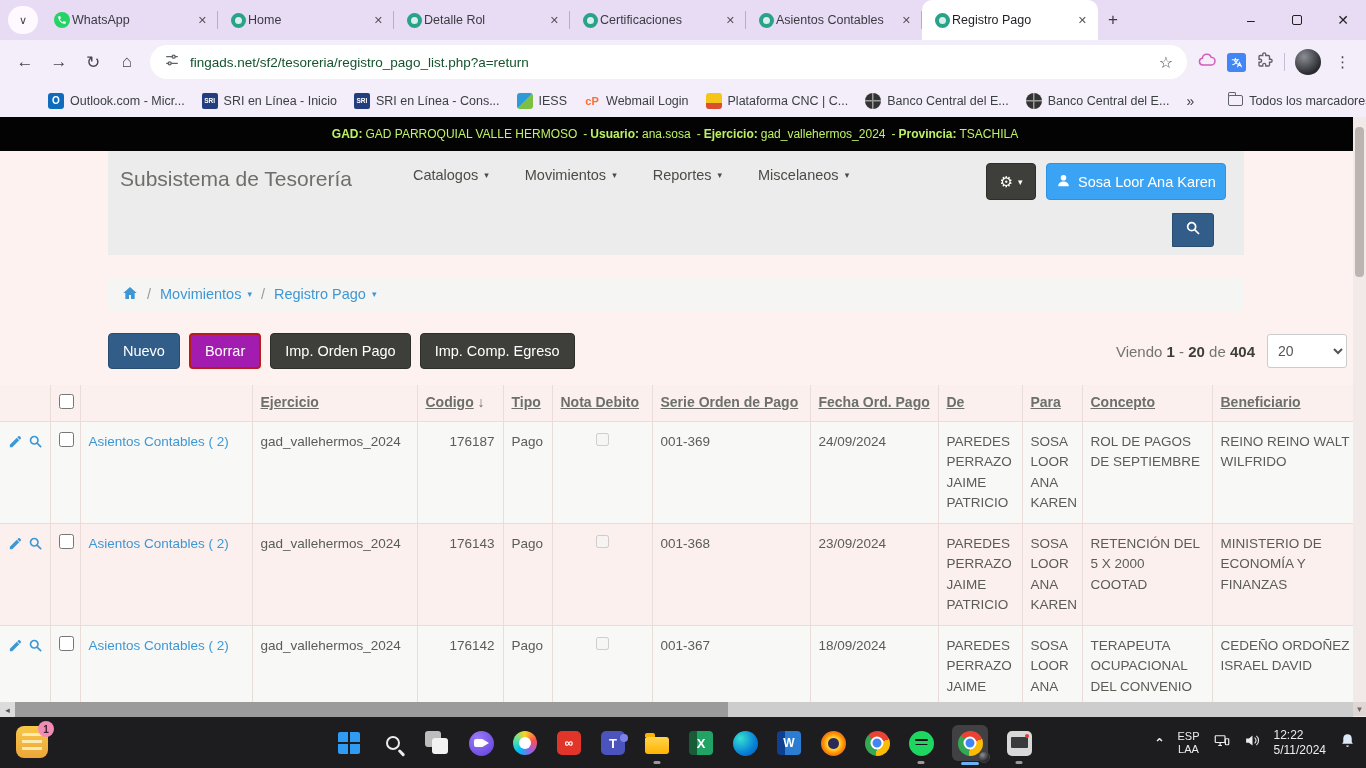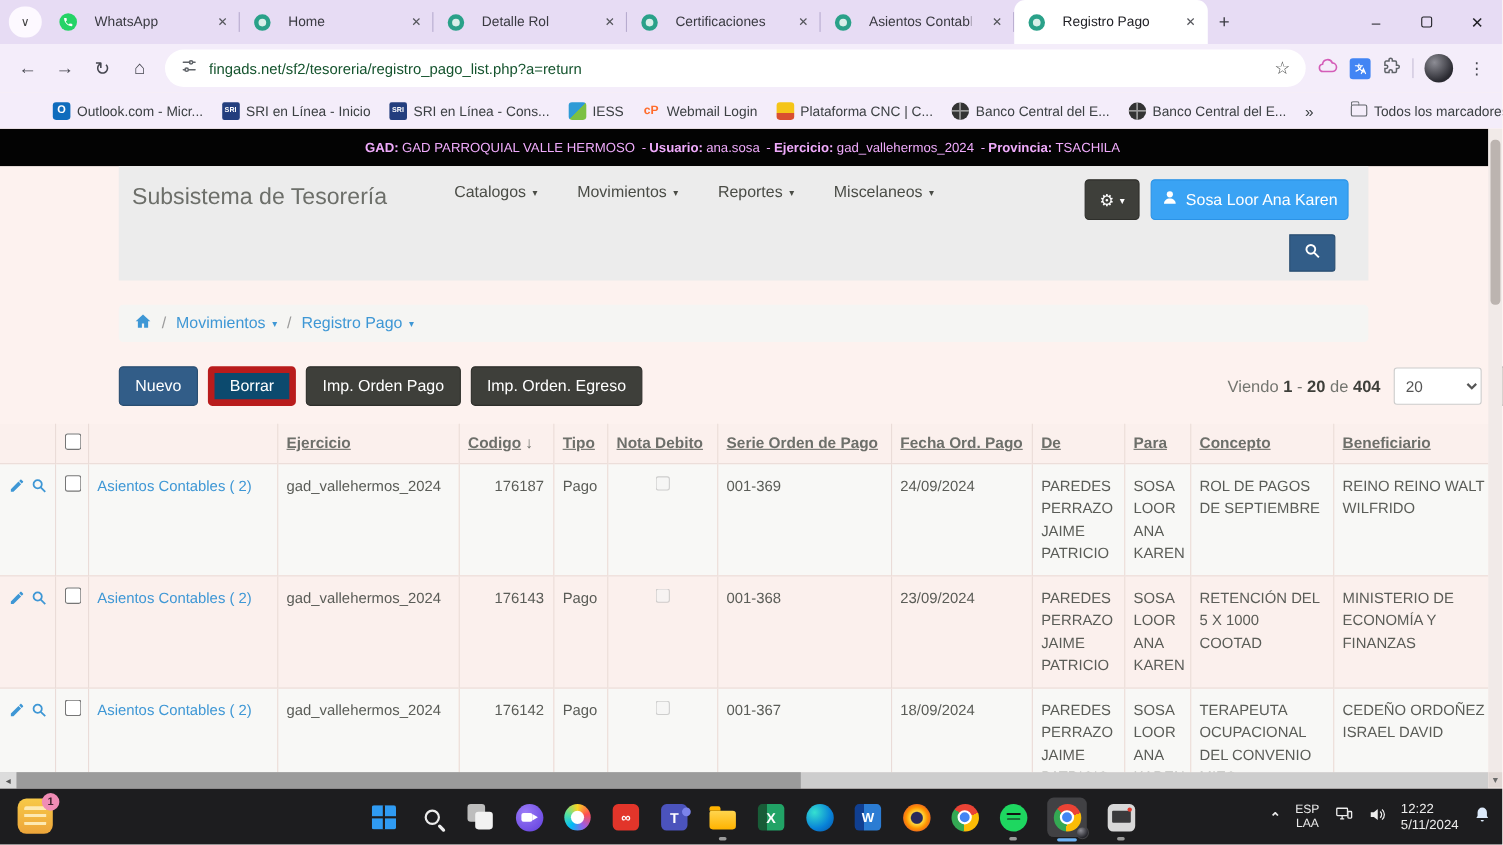--- a/index.html
+++ b/index.html
@@ -2,21 +2,21 @@
 <html><head>
 <meta charset="utf-8">
 <style>
 * { margin:0; padding:0; box-sizing:border-box; }
 body { font-family:"Liberation Sans", sans-serif; }
 .screen{position:relative;width:1366px;height:768px;overflow:hidden;background:#fdf2ef;}
 
 
 .tabstrip{position:absolute;top:0;left:0;width:1366px;height:40px;background:#e7dcf4;display:flex;align-items:stretch;}
 .tabchev{width:30px;height:28px;margin:6px 4px 0 8px;background:#fdf9ff;border-radius:14px;display:flex;align-items:center;justify-content:center;color:#444;font-size:11px;}
-.tab{width:176px;display:flex;align-items:center;gap:16px;padding:0 8px 0 12px;font-size:12.5px;color:#3a3a41;position:relative;cursor:default;}
+.tab{width:176px;display:flex;align-items:center;gap:2px;padding:0 8px 0 12px;font-size:12.5px;color:#3a3a41;position:relative;cursor:default;}
 .tab:not(.active):not(:last-of-type)::after{content:"";position:absolute;right:0;top:11px;bottom:11px;width:1px;background:#b7abcf;}
 .tab.active{background:#fff;border-radius:10px 10px 0 0;color:#1f1f24;}
 .tlabel{flex:1;white-space:nowrap;overflow:hidden;}
 .tclose{font-size:11px;color:#55565c;padding:1px 3px;border-radius:50%;}
 .fav{width:16px;height:16px;flex:0 0 16px;display:flex;align-items:center;justify-content:center;}
 .fav-wa{background:#25d366;border-radius:50%;}
 .fav-app{width:15px;height:15px;border:4px solid #2aa189;border-radius:50%;background:#d8efe9;}
 .newtab{width:30px;display:flex;align-items:center;justify-content:center;font-size:17px;color:#3a3a41;margin-top:0;}
 .winctls{margin-left:auto;display:flex;}
 .winctl{width:46px;height:40px;display:flex;align-items:center;justify-content:center;color:#1f1f24;font-size:14px;}
@@ -44,41 +44,41 @@
 .f-iess{background:linear-gradient(135deg,#2e9bd6 50%,#7bc043 50%);border-radius:3px;}
 .f-cp{color:#ff6c2c;font-size:11px;background:none;}
 .f-cnc{background:linear-gradient(180deg,#f5c518 60%,#d94f30 60%);}
 .f-bce{border-radius:50%;background:linear-gradient(#9a9a9a,#9a9a9a) center/100% 1.5px no-repeat,linear-gradient(#9a9a9a,#9a9a9a) center/1.5px 100% no-repeat,#333;}
 .bmmore{font-size:14px;color:#3c4043;}
 .foldericon{width:15px;height:11px;border:1.5px solid #5f6368;border-radius:2px;position:relative;}
 .foldericon::before{content:"";position:absolute;top:-4px;left:-1px;width:6px;height:3px;border:1.5px solid #5f6368;border-bottom:none;border-radius:2px 2px 0 0;}
 
 
 .page{position:absolute;top:117px;left:0;width:1366px;height:600px;background:#fdf2ef;overflow:hidden;}
-.infobar{position:absolute;top:0;left:0;width:1353px;height:34px;background:#030303;color:#f0abfc;display:flex;align-items:center;justify-content:center;font-size:12px;}
+.infobar{position:absolute;top:0;left:0;width:1353px;height:34px;background:#030303;color:#bef264;display:flex;align-items:center;justify-content:center;font-size:12px;}
 .infobar b{font-weight:bold;}
 .infobar span{margin:0 3px;}
 .band{position:absolute;top:34px;left:108px;width:1136px;height:104px;background:#ececec;}
 .bandtop{display:flex;align-items:flex-start;padding:16px 12px 0 12px;gap:25px;}
 .ptitle{font-size:21px;color:#6d6f6a;margin-right:36px;}
 .pmenu{display:flex;gap:36px;font-size:14.5px;color:#4a4c46;}
 .mitem{display:flex;align-items:center;gap:6px;}
 .caret{font-size:9px;color:inherit;}
 .gearbtn{position:absolute;top:12px;right:208px;width:50px;height:37px;background:#3e3f3a;border:1px solid #2e2f2b;border-radius:4px;color:#fff;display:flex;align-items:center;justify-content:center;gap:5px;font-size:15px;}
 .userbtn{position:absolute;top:12px;right:18px;width:180px;height:37px;background:#3aa3f4;border:1px solid #2b93e6;border-radius:4px;color:#fff;font-size:14.5px;display:flex;align-items:center;justify-content:center;gap:7px;}
 .searchrow{position:absolute;top:62px;right:30px;display:flex;}
 .searchinput{width:218px;height:34px;border:1px solid #ccc;border-radius:3px 0 0 3px;padding:0 10px;font-size:14px;color:#555;background:#fff;outline:none;font-family:"Liberation Sans",sans-serif;}
 .searchbtn{width:42px;height:34px;background:#325d88;border:1px solid #2a4e71;border-radius:0 3px 3px 0;display:flex;align-items:center;justify-content:center;}
 .crumbbar{position:absolute;top:160px;left:108px;width:1136px;height:34px;background:#f5f5f3;border-radius:4px;display:flex;align-items:center;padding-left:14px;gap:9px;font-size:14.5px;}
 .crumb{color:#3e97d5;display:flex;align-items:center;gap:6px;}
 .csep{color:#9a9a9a;}
 .actions{position:absolute;top:216px;left:108px;width:1301px;height:36px;display:flex;align-items:center;}
 .btn{height:36px;border-radius:4px;color:#fff;font-size:14.5px;display:flex;align-items:center;justify-content:center;padding:0 14px;}
 .b-nuevo{background:#325d88;border:1px solid #2a4e71;}
-.b-borrar{background:#0c4a6e;border:6px solid #b91c1c;margin-left:9px;}
+.b-borrar{background:#a21caf;border:2px solid #b91c1c;margin-left:9px;}
 .b-dark{background:#3e3f3a;border:1px solid #2e2f2b;margin-left:9px;}
 .viendo{margin-left:auto;color:#73756f;font-size:15px;}
 .viendo b{color:#3e3f3a;}
 .psel{width:80px;height:34px;margin-left:12px;font-size:14px;color:#555;border:1px solid #ccc;border-radius:3px;background:#fff;padding:0 6px;font-family:"Liberation Sans",sans-serif;}
 .printbtn{width:52px;height:36px;margin-left:10px;background:#3e3f3a;border:1px solid #2e2f2b;border-radius:4px;display:flex;align-items:center;justify-content:center;gap:5px;color:#fff;font-size:10px;}
 
 
 .tablewrap{position:absolute;top:268px;left:0;width:1353px;height:317px;overflow:hidden;}
 table{border-collapse:collapse;table-layout:fixed;width:1362px;font-size:13.5px;color:#5a5c57;}
 th,td{border-right:1px solid #eadcd8;vertical-align:top;padding:10px 8px;text-align:left;overflow:hidden;}
@@ -356,21 +356,21 @@
       <span class="crumb">
           <span>Registro Pago</span>
           <span class="caret">▾</span>
         </span>
     </div>
 
     <div class="actions">
       <div class="btn b-nuevo">Nuevo</div>
       <div class="btn b-borrar">Borrar</div>
       <div class="btn b-dark">Imp. Orden Pago</div>
-      <div class="btn b-dark">Imp. Orden. Egreso</div>
+      <div class="btn b-dark">Imp. Comp. Egreso</div>
       <div class="viendo">
         <span>Viendo</span>
         <b>1</b>
         <span>-</span>
         <b>20</b>
         <span>de</span>
         <b>404</b>
       </div>
       <select class="psel"><option>20</option></select>
       <div class="printbtn">
@@ -456,21 +456,21 @@
             <td><input type="checkbox" style=""></td>
             <td><a class="asientos" href="#">Asientos Contables ( 2)</a></td>
             <td>gad_vallehermos_2024</td>
             <td class="num">176143</td>
             <td>Pago</td>
             <td class="c-nota"><input type="checkbox" disabled="" style=""></td>
             <td>001-368</td>
             <td>23/09/2024</td>
             <td>PAREDES PERRAZO JAIME PATRICIO</td>
             <td>SOSA LOOR ANA KAREN</td>
-            <td>RETENCIÓN DEL 5 X 1000 COOTAD</td>
+            <td>RETENCIÓN DEL 5 X 2000 COOTAD</td>
             <td>MINISTERIO DE ECONOMÍA Y FINANZAS</td>
           </tr>
           <tr class="odd">
             <td>
                 <span class="rowicons">
                   <span><svg viewBox="0 0 24 24" width="15" height="15" fill="#3e97d5">
                       <path d="M3 17.2V21h3.8L17.9 9.9l-3.8-3.8L3 17.2zM20.7 7.1c.4-.4.4-1 0-1.4l-2.4-2.4c-.4-.4-1-.4-1.4 0l-1.9 1.9 3.8 3.8 1.9-1.9z"></path>
                     </svg></span>
                   <span><svg viewBox="0 0 24 24" width="15" height="15" fill="none" stroke="#3e97d5" stroke-width="2.6">
                       <circle cx="10" cy="10" r="6"></circle>

